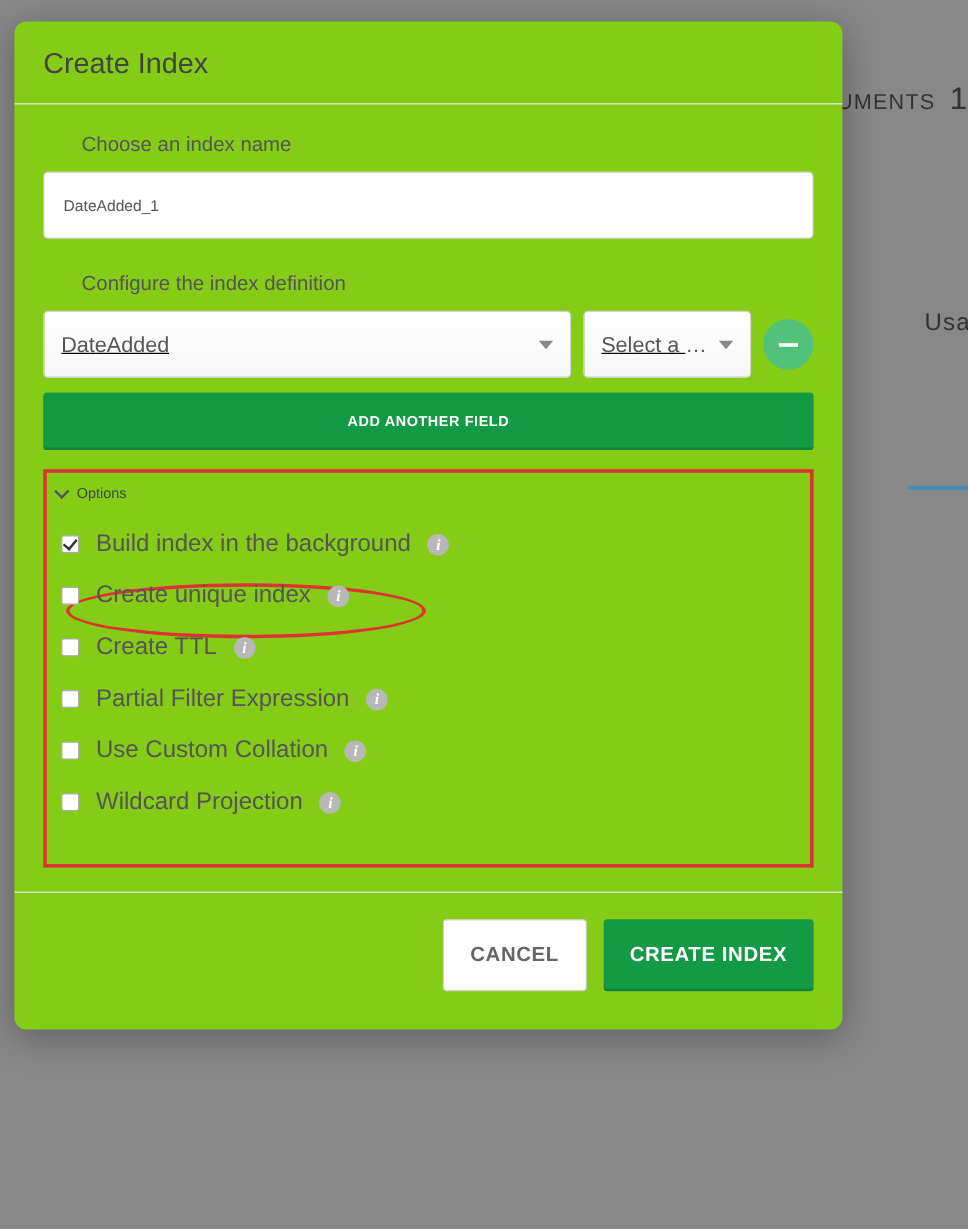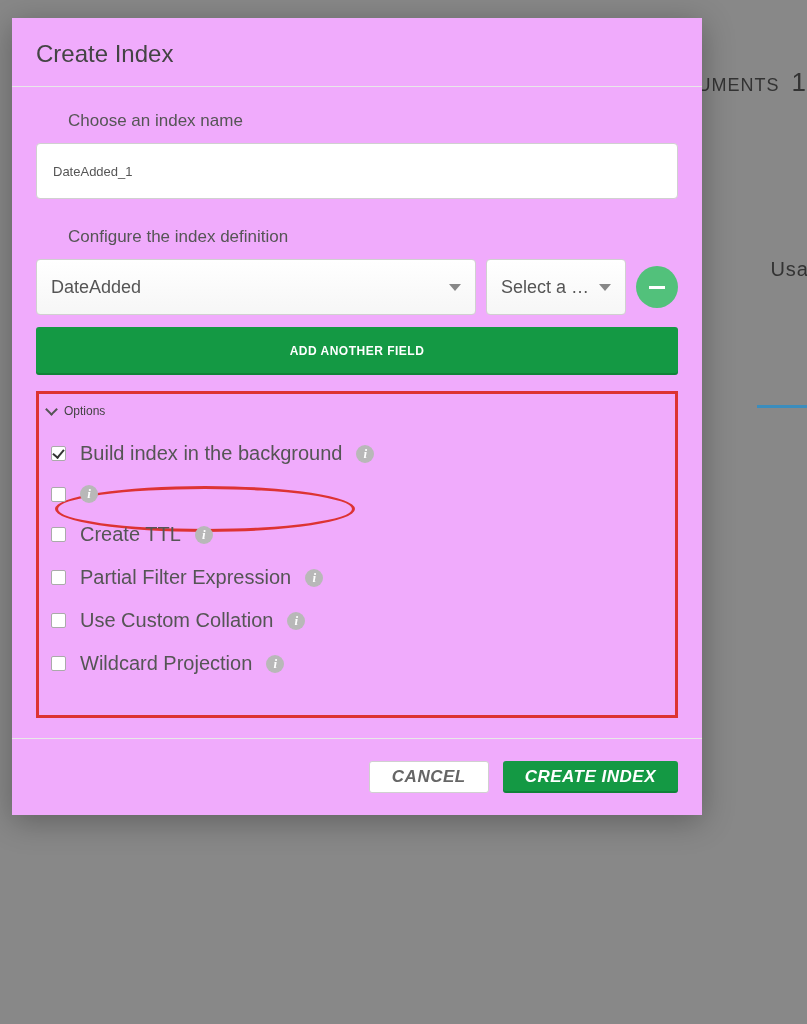--- a/index.html
+++ b/index.html
@@ -18,24 +18,24 @@
       letter-spacing: 1px;
     }
     .bg-documents { top: 67px; right: 0; font-weight: 500; text-transform: uppercase; }
     .bg-usa { top: 258px; right: -2px; font-size: 20px; }
     .bg-line { position: absolute; top: 405px; right: 0; width: 50px; height: 3px; background: #3b8dbd; }
     .modal {
       position: absolute;
       top: 18px;
       left: 12px;
       width: 690px;
-      background: #f0abfc;
-      border-radius: 0;
+      background: #84cc16;
+      border-radius: 10px;
       box-shadow: 0 6px 30px rgba(0,0,0,0.3);
-      padding-bottom: 0;
+      padding-bottom: 10px;
     }
     .modal-header {
       padding: 22px 24px 18px 24px;
       border-bottom: 1px solid #e8e8e8;
     }
     .modal-title {
       font-size: 24px;
       font-weight: 400;
       color: #444;
     }
@@ -57,20 +57,21 @@
       border: 1px solid #d0d0d0;
       border-radius: 4px;
       background: #fff;
       outline: none;
     }
     .definition-row {
       display: flex;
       gap: 10px;
       align-items: center;
       margin-bottom: 12px;
+      text-decoration: underline;
     }
     .dropdown {
       display: flex;
       align-items: center;
       justify-content: space-between;
       height: 56px;
       padding: 0 14px;
       border: 1px solid #d0d0d0;
       border-radius: 4px;
       background: linear-gradient(#fff, #f6f6f6);
@@ -191,28 +192,27 @@
     }
     .modal-footer {
       border-top: 1px solid #e8e8e8;
       padding: 22px 24px;
       display: flex;
       justify-content: flex-end;
       gap: 14px;
       margin-top: 10px;
     }
     .btn {
-      height: 32px;
+      height: 60px;
       padding: 0 22px;
       border-radius: 3px;
       font-size: 17px;
       font-weight: 700;
       letter-spacing: 0.5px;
       cursor: pointer;
-      font-style: italic;
     }
     .btn-cancel {
       background: #fff;
       border: 1px solid #d0d0d0;
       color: #666;
     }
     .btn-primary {
       background: #149944;
       border: none;
       color: #fff;
@@ -266,20 +266,21 @@
       <div class="ellipse"></div>
 
       <div class="option-row">
         <span class="checkbox checked"></span>
         <span class="option-label">Build index in the background</span>
         <span class="info-icon">i</span>
       </div>
 
       <div class="option-row">
         <span class="checkbox"></span>
+        <span class="option-label">Create unique index</span>
         <span class="info-icon">i</span>
       </div>
 
       <div class="option-row">
         <span class="checkbox"></span>
         <span class="option-label">Create TTL</span>
         <span class="info-icon">i</span>
       </div>
 
       <div class="option-row">

